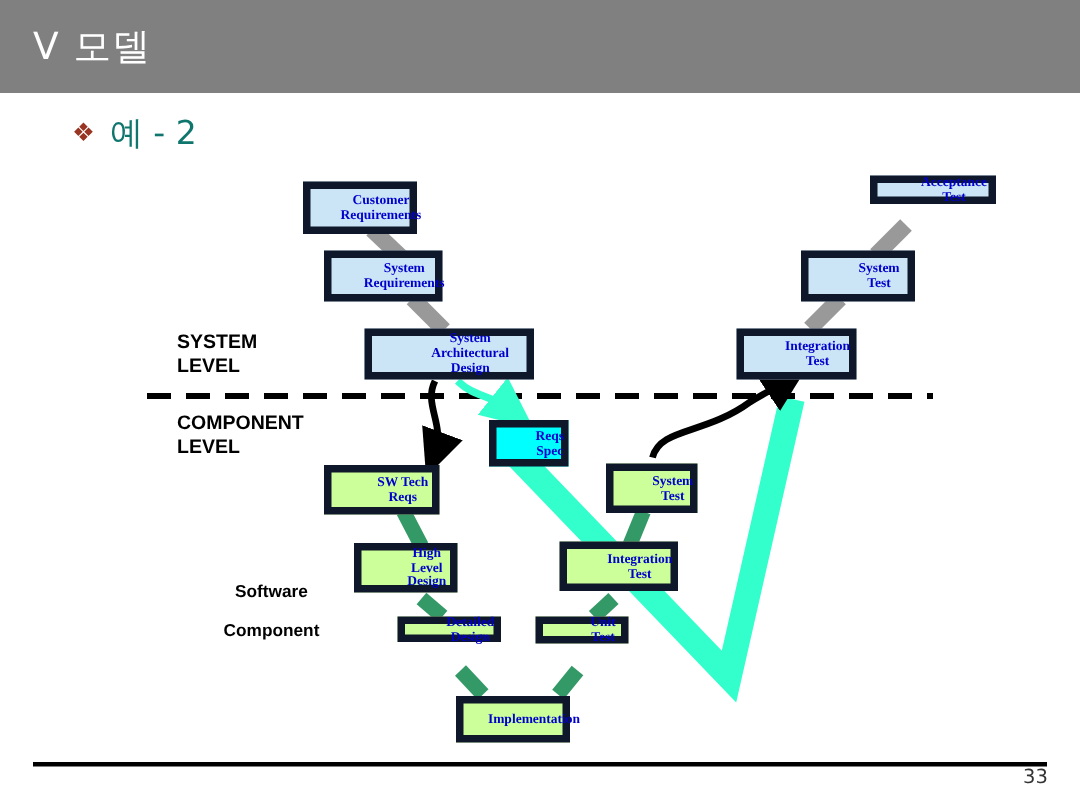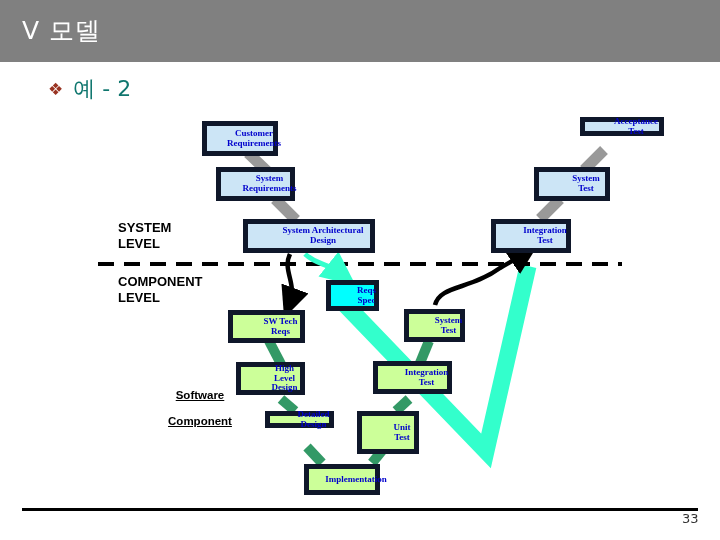--- a/index.html
+++ b/index.html
@@ -127,50 +127,50 @@
       <path d="M290,254 C282,270 297,283 290,302" stroke="#000000" stroke-width="4.5" fill="none" marker-end="url(#arrow-black)"></path>
 
       <path d="M305,254 C318,266 326,262 341,274" stroke="#33ffcc" stroke-width="5" fill="none" marker-end="url(#arrow-cyan)"></path>
 
       <path d="M435,305 C440,285 470,290 500,268 C510,262 518,258 524,254" stroke="#000000" stroke-width="4.5" fill="none" marker-end="url(#arrow-black)"></path>
     </svg>
 
     <div class="level-label" style="left:118px;top:220px;">SYSTEM<br>LEVEL</div>
     <div class="level-label" style="left:118px;top:274px;">COMPONENT<br>LEVEL</div>
 
-    <div class="lifecycle-label" style="left:152px;top:382px;width:96px;text-decoration:underline;">
+    <div class="lifecycle-label" style="left:133px;top:382px;width:96px;">
       <div>Software</div>
       <div>Component</div>
     </div>
 
     <div class="nodebox fill-blue" style="left:202px;top:121px;width:76px;height:35px;font-size:9px;">Customer<br>Requirements</div>
 
     <div class="nodebox fill-blue" style="left:216px;top:167px;width:79px;height:34px;font-size:9px;">System<br>Requirements</div>
 
-    <div class="nodebox fill-blue" style="left:243px;top:219px;width:132px;height:34px;font-size:9px;">System Architectural<br>Design</div>
+    <div class="nodebox fill-blue" style="left:243px;top:219px;width:113px;height:34px;font-size:9px;">System Architectural<br>Design</div>
 
     <div class="nodebox fill-blue" style="left:580px;top:117px;width:84px;height:19px;font-size:9px;">Acceptance<br>Test</div>
 
     <div class="nodebox fill-blue" style="left:534px;top:167px;width:76px;height:34px;font-size:9px;">System<br>Test</div>
 
     <div class="nodebox fill-blue" style="left:491px;top:219px;width:80px;height:34px;font-size:9px;">Integration<br>Test</div>
 
     <div class="nodebox fill-cyan" style="left:326px;top:280px;width:53px;height:31px;font-size:9px;">Reqs<br>Spec</div>
 
-    <div class="nodebox fill-green" style="left:228px;top:310px;width:77px;height:33px;font-size:9px;">SW Tech<br>Reqs</div>
+    <div class="nodebox fill-green" style="left:216px;top:310px;width:77px;height:33px;font-size:9px;">SW Tech<br>Reqs</div>
 
     <div class="nodebox fill-green" style="left:404px;top:309px;width:61px;height:33px;font-size:9px;">System<br>Test</div>
 
     <div class="nodebox fill-green" style="left:236px;top:362px;width:69px;height:33px;font-size:9px;">High Level<br>Design</div>
 
     <div class="nodebox fill-green" style="left:373px;top:361px;width:79px;height:33px;font-size:9px;">Integration<br>Test</div>
 
     <div class="nodebox fill-green" style="left:265px;top:411px;width:69px;height:17px;font-size:9px;">Detailed<br>Design</div>
 
-    <div class="nodebox fill-green" style="left:357px;top:411px;width:62px;height:43px;font-size:9px;">Unit<br>Test</div>
+    <div class="nodebox fill-green" style="left:357px;top:411px;width:62px;height:18px;font-size:9px;">Unit<br>Test</div>
 
     <div class="nodebox fill-green" style="left:304px;top:464px;width:76px;height:31px;font-size:9px;">Implementation</div>
   </div>
 
   <div class="footer-rule"></div>
   <div class="page-number">33</div>
 
 </div>
 
 </body></html>

